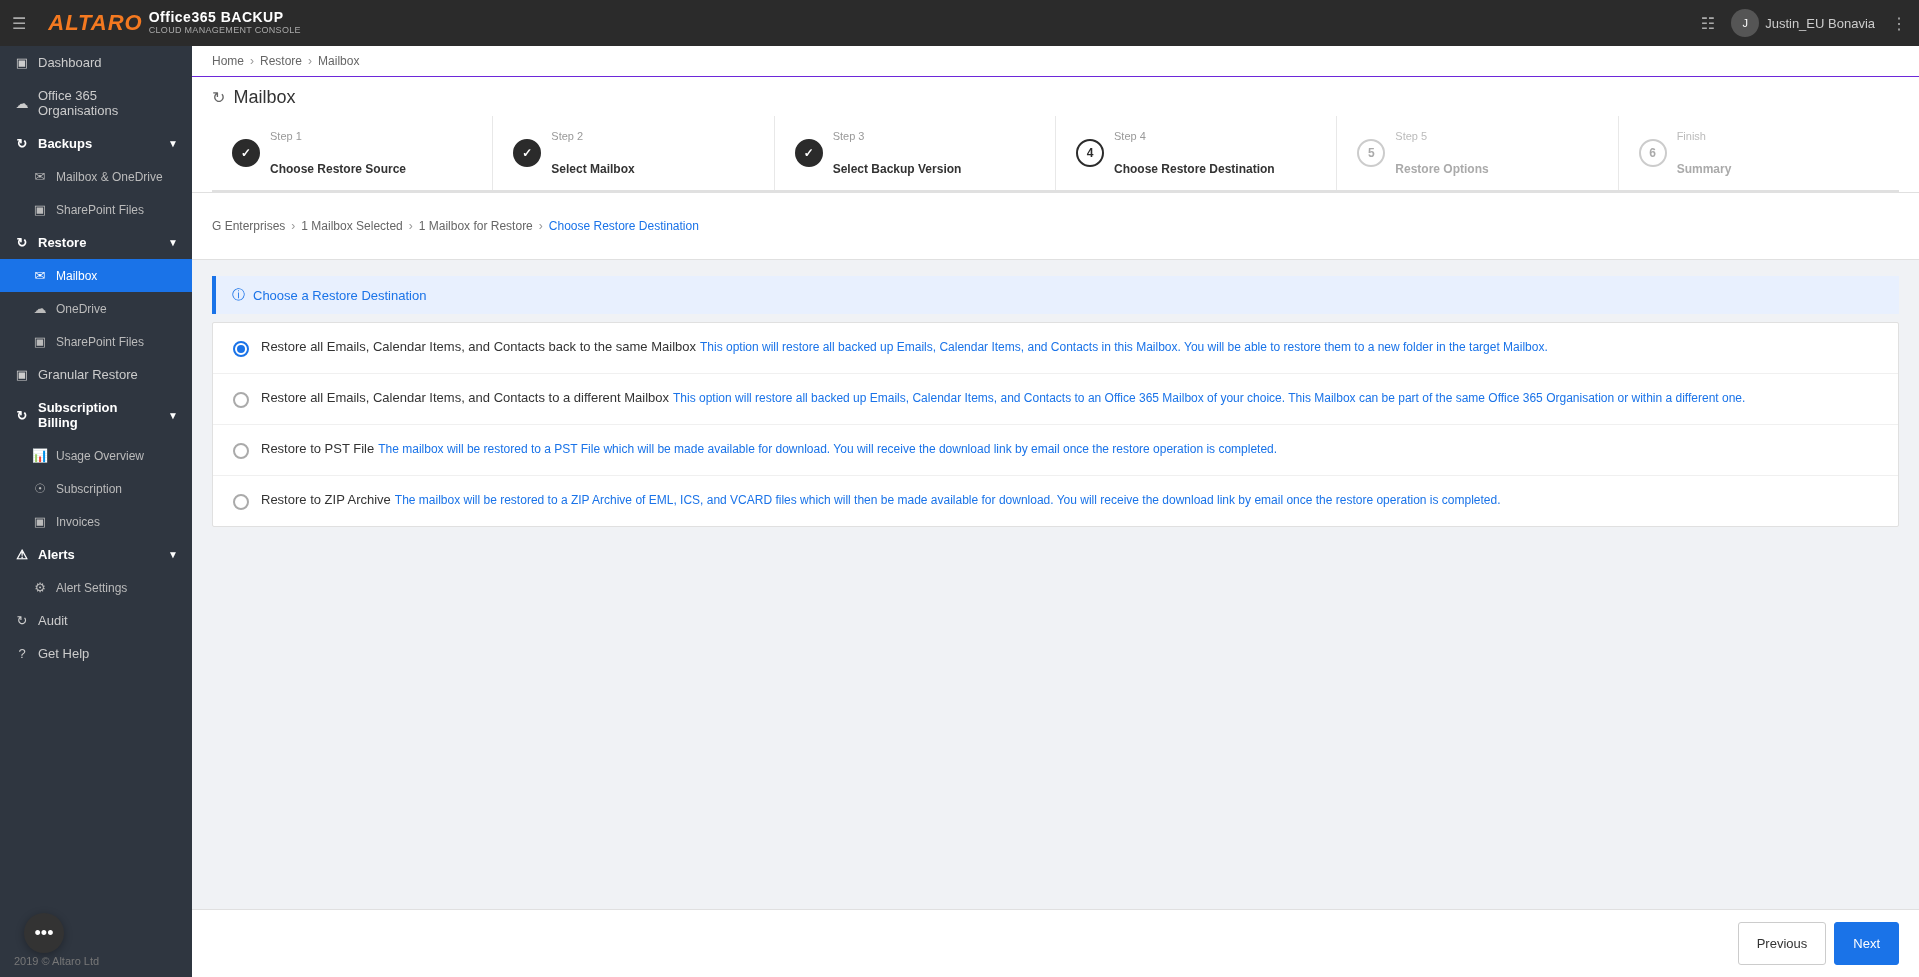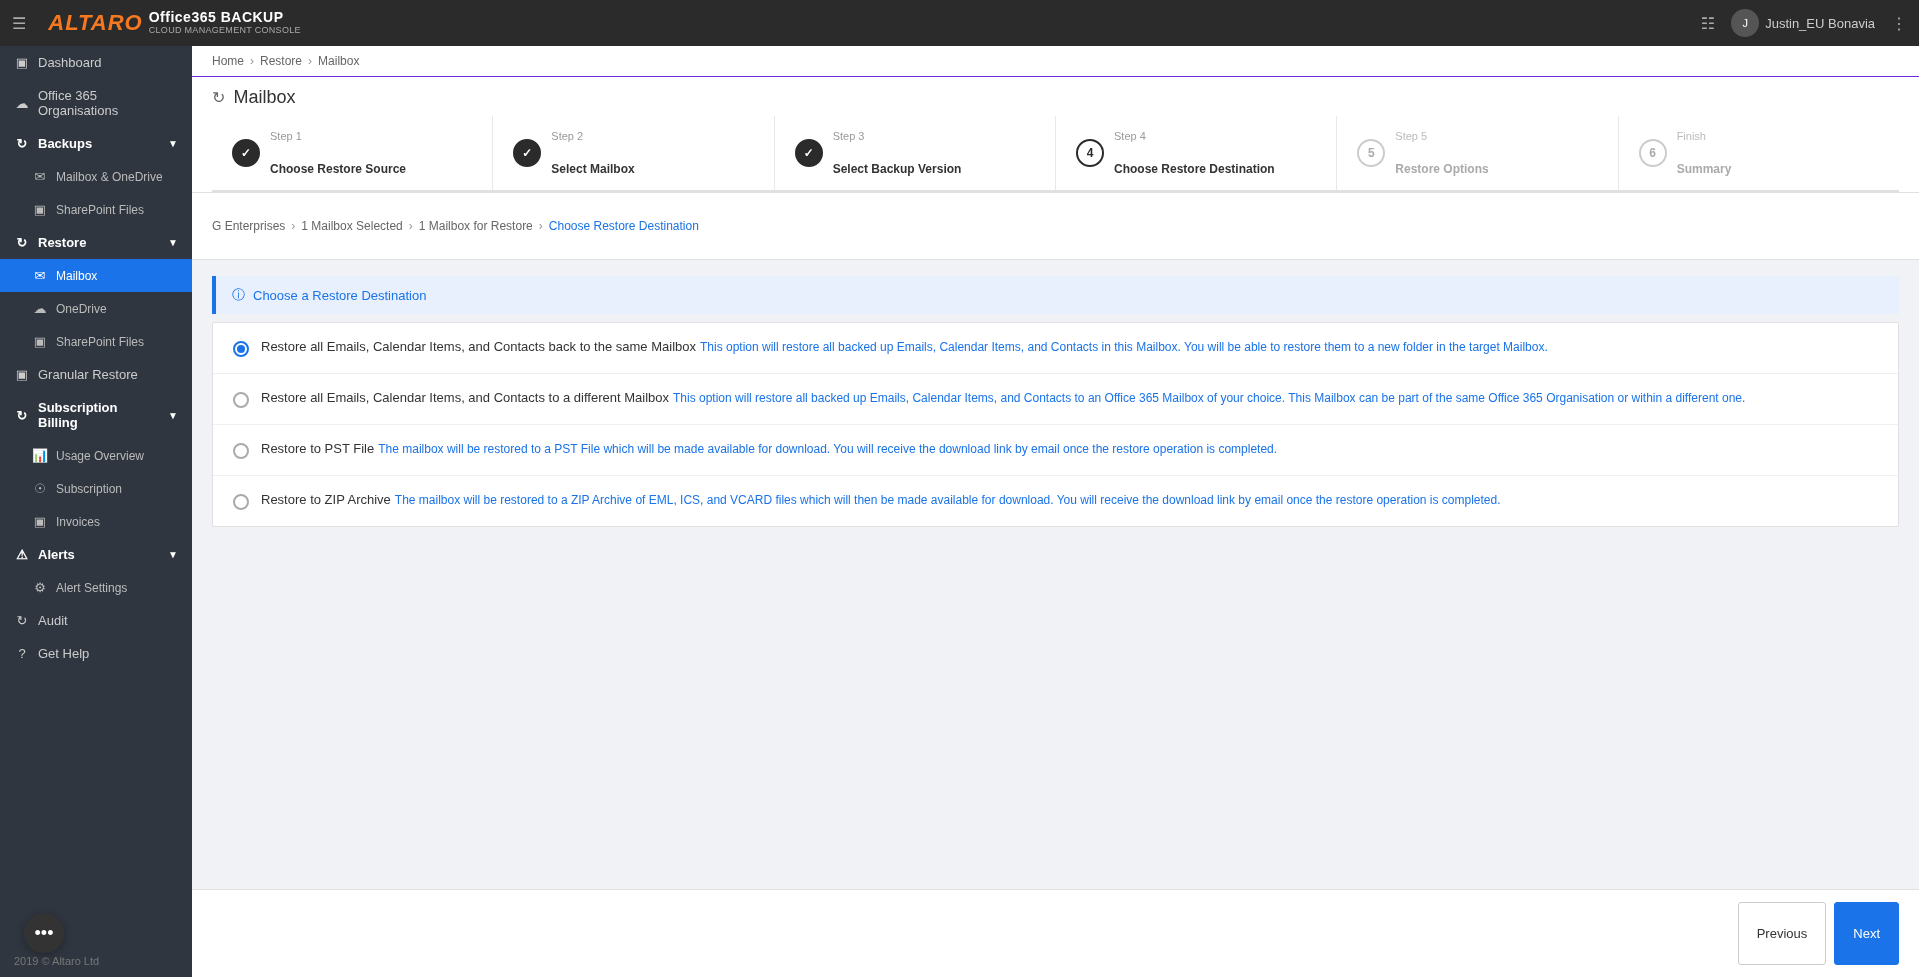--- a/index.html
+++ b/index.html
@@ -200,21 +200,21 @@
     
     .bottom-bar {
       background: #fff;
       border-top: 1px solid #e0e0e0;
       padding: 12px 20px;
       display: flex;
       justify-content: flex-end;
       gap: 8px;
       flex-shrink: 0;
     }
-    .btn { padding: 23px 18px; font-size: 13px; border-radius: 3px; cursor: pointer; border: 1px solid #ccc; background: #fff; color: #333; }
+    .btn { padding: 13px 18px; font-size: 13px; border-radius: 3px; cursor: pointer; border: 1px solid #ccc; background: #fff; color: #333; }
     .btn-primary { background: #1a73e8; color: #fff; border-color: #1a73e8; }
 
     
     .chat-bubble {
       position: fixed;
       bottom: 24px;
       left: 24px;
       width: 40px; height: 40px;
       border-radius: 50%;
       background: #333;

